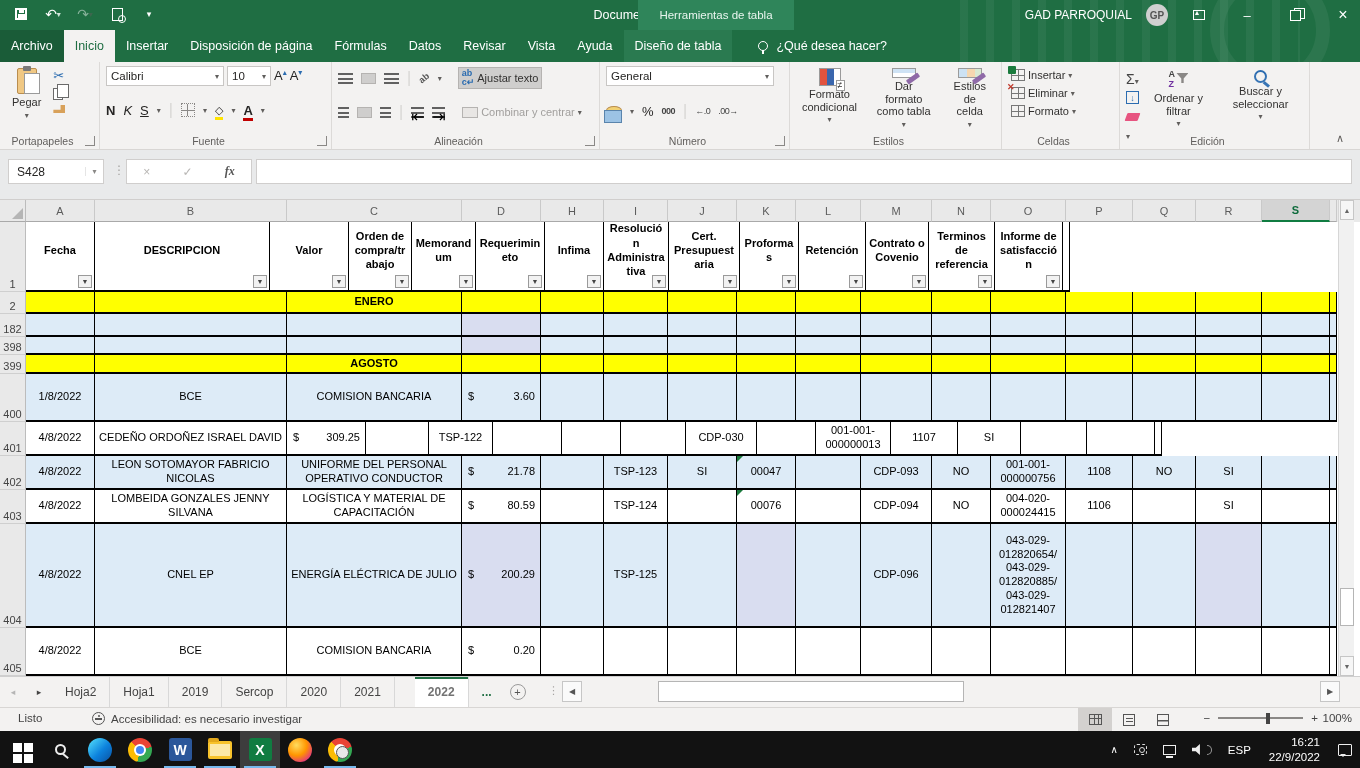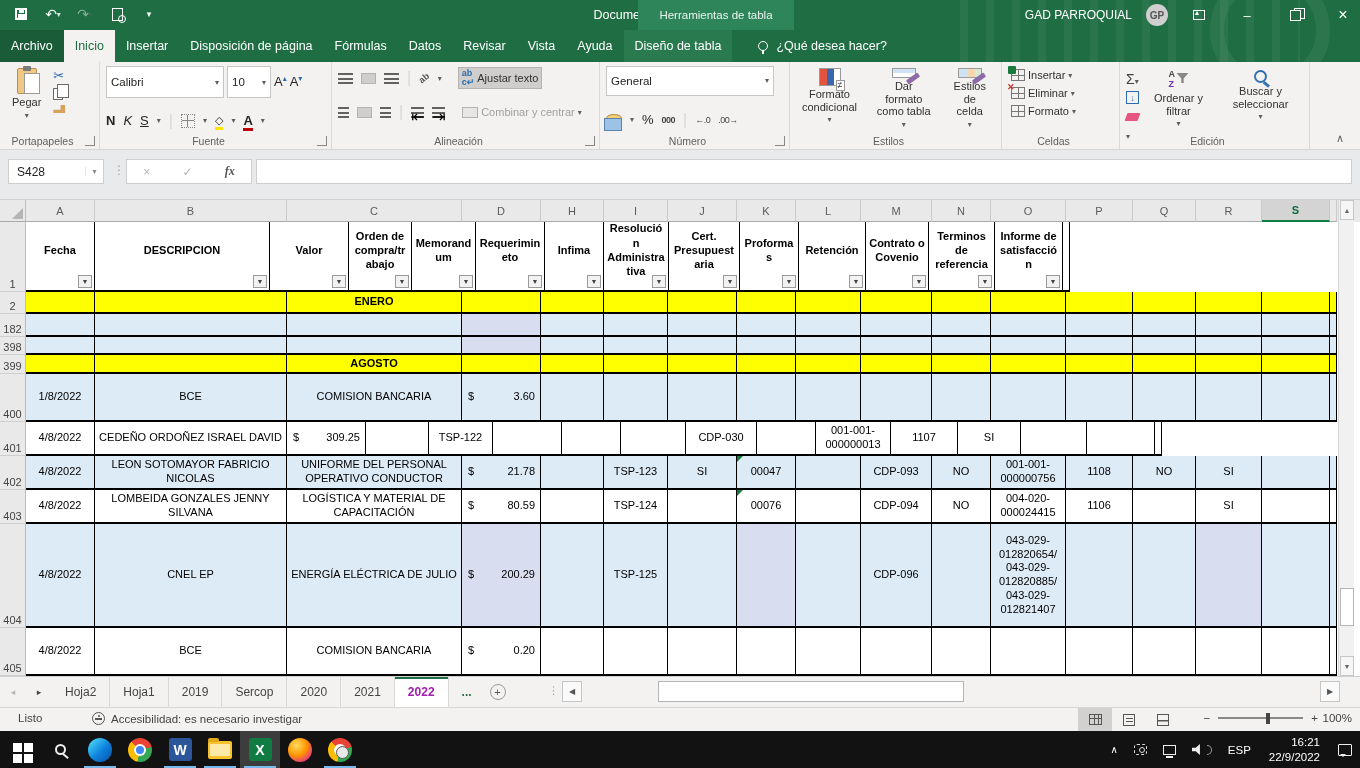--- a/index.html
+++ b/index.html
@@ -51,21 +51,21 @@
   .bigbtn { display:flex; flex-direction:column; align-items:center; justify-content:flex-start; font-size:11px; color:#323130; padding:2px 6px; gap:2px; text-align:center; line-height:1.15; }
   .smallbtn { display:flex; align-items:center; gap:3px; font-size:11px; color:#323130; padding:1px 3px; }
   .caret { font-size:8px; color:#605e5c; }
   .clip-ic{ width:20px;height:26px;background:#f0c884;border:1px solid #b98d4e;border-radius:2px;position:relative;}
   .clip-ic::before{content:"";position:absolute;left:5px;top:-3px;width:8px;height:5px;background:#7a7a7a;border-radius:1px;}
   .clip-ic::after{content:"";position:absolute;right:-4px;top:4px;width:14px;height:19px;background:#fff;border:1px solid #9a9a9a;}
   .cut-ic{font-size:13px;color:#2b6cb0;}
   .copy-ic{width:10px;height:12px;border:1.5px solid #6a6a6a;position:relative;background:#fff;}
   .copy-ic::after{content:"";position:absolute;left:3px;top:-5px;width:10px;height:12px;border:1.5px solid #6a6a6a;background:#fff;}
   .brush-ic{width:12px;height:8px;background:#d8a15a;clip-path:polygon(0 60%,60% 60%,60% 0,100% 0,100% 100%,0 100%);}
-  .combo { background:#fff; border:1px solid #c8c6c4; font-size:11.5px; color:#252423; display:flex; align-items:center; justify-content:space-between; padding:0 4px; height:32px; }
+  .combo { background:#fff; border:1px solid #c8c6c4; font-size:11.5px; color:#252423; display:flex; align-items:center; justify-content:space-between; padding:0 4px; height:20px; }
   .fontrow { display:flex; gap:3px; align-items:center; }
   .btnrow { display:flex; gap:8px; align-items:center; height:24px; }
   .fmt { font-size:13px; color:#252423; }
   .AA { font-size:13px; color:#252423; position:relative; }
   .AA sup{ font-size:8px; color:#2b6cb0; }
   .ubar-y{ box-shadow:0 3px 0 #ffe400; }
   .ubar-r{ box-shadow:0 3px 0 #c00000; }
   .grid-ic{ width:14px; height:14px; border:1px dotted #8a8886; background:
      linear-gradient(#8a8886,#8a8886) 50% 0/1px 100% no-repeat,
      linear-gradient(#8a8886,#8a8886) 0 50%/100% 1px no-repeat; }
@@ -132,21 +132,21 @@
   
   #vscroll { position:absolute; left:1338px; top:200px; width:16px; height:476px; background:#f1f1f1; border-left:1px solid #d6d6d6; }
   .varrow { position:absolute; left:1px; width:14px; height:20px; background:#f6f6f6; border:1px solid #c6c6c6; font-size:7px; color:#666; display:flex; align-items:center; justify-content:center; }
   #vthumb { position:absolute; left:1px; top:388px; width:14px; height:38px; background:#fff; border:1px solid #b5b5b5; }
 
   
   #sheetbar { position:absolute; left:0; top:676px; width:1360px; height:31px; background:#f3f2f1; border-top:1px solid #cfcfcf; display:flex; align-items:stretch; font-size:12px; }
   .nav-ar { width:26px; display:flex; align-items:center; justify-content:center; font-size:9px; color:#444; }
   .nav-ar.dis { color:#b5b5b5; }
   .stab { padding:0 13px; display:flex; align-items:center; color:#444; border-right:1px solid #d8d8d8; }
-  .stab.active { background:#fff; color:#a21caf; font-weight:700; border-top:0; box-shadow:inset 0 2px 0 #1f6e43; border-right:1px solid #d8d8d8; }
+  .stab.active { background:#fff; color:#737373; font-weight:700; border-top:0; box-shadow:inset 0 2px 0 #1f6e43; border-right:1px solid #d8d8d8;margin-left:20px; }
   .stab.more { color:#1f6e43; font-weight:700; border-right:none; }
   .addsheet { width:26px; display:flex; align-items:center; justify-content:center; }
   .addsheet span{ width:16px; height:16px; border:1px solid #9a9a9a; border-radius:50%; color:#555; font-size:11px; line-height:14px; text-align:center; }
   #hs-left { position:absolute; left:562px; top:681px; width:20px; height:21px; background:#fafafa; border:1px solid #c6c6c6; font-size:8px; color:#555; display:flex; align-items:center; justify-content:center; }
   #hs-right { position:absolute; left:1320px; top:681px; width:20px; height:21px; background:#fafafa; border:1px solid #c6c6c6; font-size:8px; color:#555; display:flex; align-items:center; justify-content:center; }
   #hs-thumb { position:absolute; left:658px; top:681px; width:306px; height:21px; background:#fff; border:1px solid #b5b5b5; }
   .vdots2 { position:absolute; left:548px; top:684px; color:#a5a3a1; font-size:11px; }
 
   
   #statusbar { position:absolute; left:0; top:707px; width:1360px; height:24px; background:#f3f2f1; border-top:1px solid #d8d6d4; font-size:11.5px; color:#444; }

